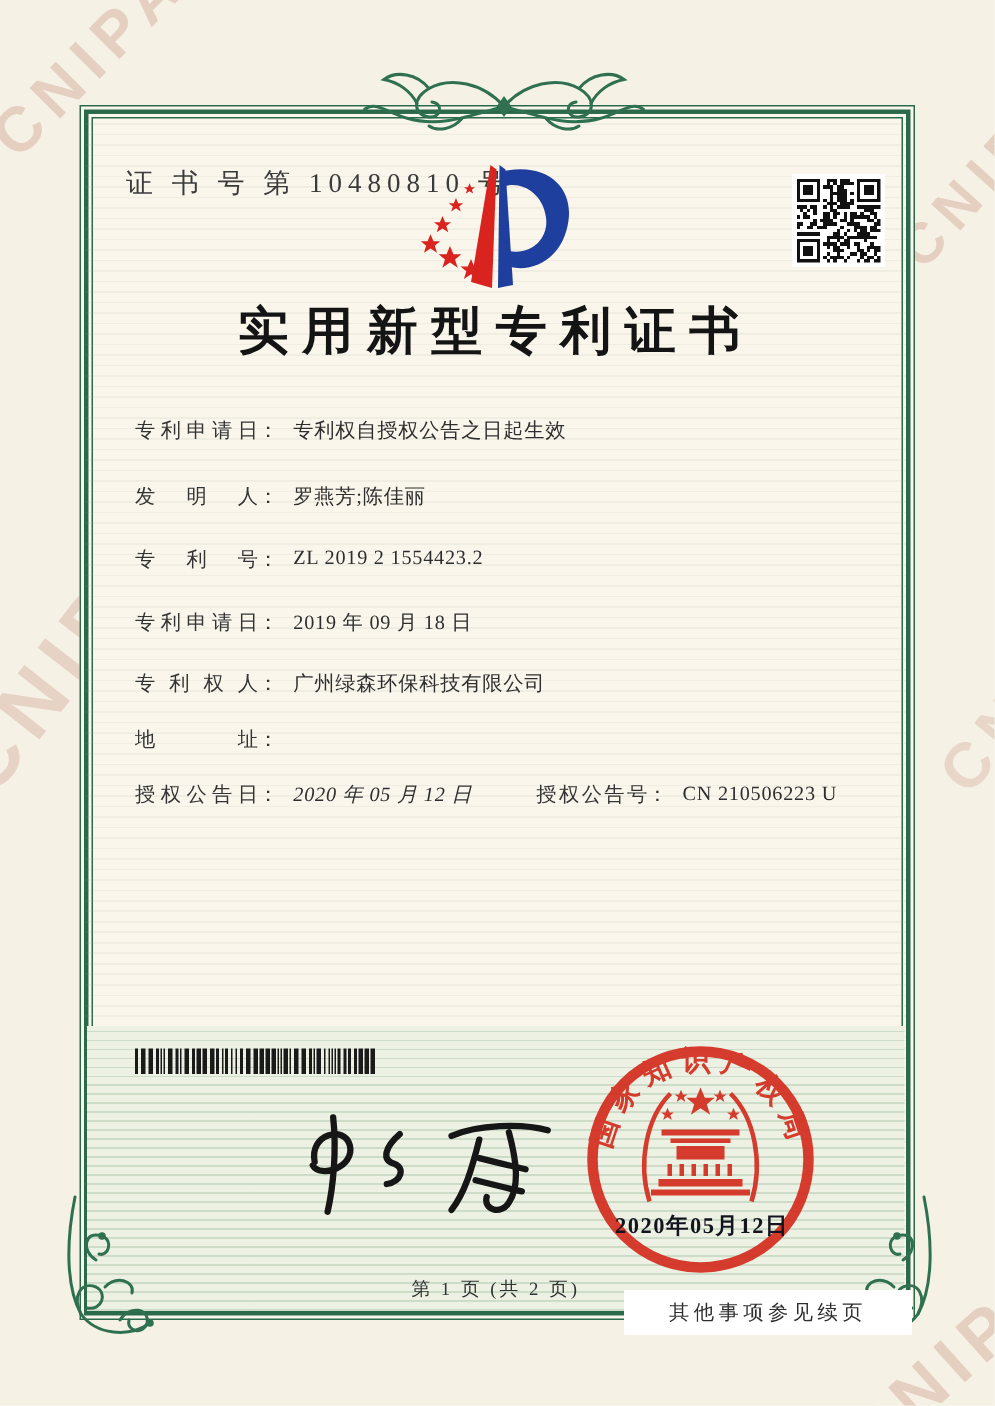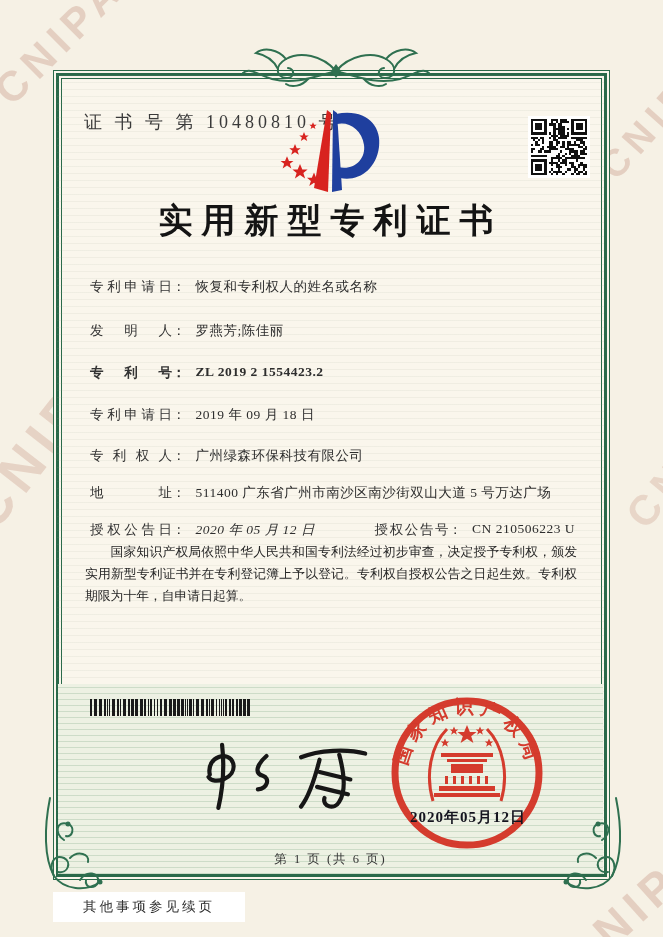--- a/index.html
+++ b/index.html
@@ -94,21 +94,21 @@
     position:absolute;left:392px;top:808px;width:152px;text-align:center;
     font-size:15px;font-weight:600;letter-spacing:1px;color:#14141f;
   }
 
   
   .pagination{
     position:absolute;left:53px;top:851px;width:555px;text-align:center;
     font-size:12.5px;letter-spacing:2px;color:#333;
   }
   .cont-note{
-    position:absolute;left:53px;top:892px;width:555px;text-align:left;
+    position:absolute;left:53px;top:860px;width:555px;text-align:right;
   }
   .cont-note span{
     display:inline-block;background:#ffffff;padding:6px 30px;
     font-size:13.5px;letter-spacing:3px;color:#2e2e2e;
   }
 
   .ornament{position:absolute;pointer-events:none;}
 </style>
 </head>
 <body>
@@ -510,58 +510,57 @@
         <rect x="23" y="24" width="1" height="1" fill="#111"></rect>
         <rect x="24" y="24" width="1" height="1" fill="#111"></rect>
       </svg>
   </div>
 
   <div class="title">实用新型专利证书</div>
 
   <div class="row" style="top:278px;">
     <span class="flabel">专利申请日</span>
       <span class="fcolon">：</span>
-      <span class="fvalue">恢复和专利权人的姓名或名称</span>
+      <span class="fvalue">专利权自授权公告之日起生效</span>
   </div>
   <div class="row" style="top:322px;">
     <span class="flabel">发明人</span>
       <span class="fcolon">：</span>
       <span class="fvalue">罗燕芳;陈佳丽</span>
   </div>
-  <div class="row" style="top:364px;font-weight:bold;">
+  <div class="row" style="top:364px;">
     <span class="flabel">专利号</span>
       <span class="fcolon">：</span>
       <span class="fvalue">ZL 2019 2 1554423.2</span>
   </div>
   <div class="row" style="top:406px;align-items:flex-end;">
     <span class="flabel">专利申请日</span>
       <span class="fcolon">：</span>
       <span class="fvalue">2019 年 09 月 18 日</span>
   </div>
   <div class="row" style="top:447px;align-items:center;">
     <span class="flabel">专利权人</span>
       <span class="fcolon">：</span>
       <span class="fvalue">广州绿森环保科技有限公司</span>
   </div>
   <div class="row" style="top:484px;">
     <span class="flabel">地址</span>
       <span class="fcolon">：</span>
-      <span class="fvalue"><span>511400 广东省广州市南沙区南沙街双山大道 5 号万达广场</span></span>
+      <span class="fvalue"></span>
   </div>
   <div class="row" style="top:521px;">
     <span class="flabel">授权公告日</span>
       <span class="fcolon">：</span>
       <span class="fvalue" style="width:150px;flex:none;font-style:italic;">2020 年 05 月 12 日</span>
-    <span class="flabel2" style="margin-left:29px;">授权公告号</span>
+    <span class="flabel2" style="margin-left:12px;">授权公告号</span>
       <span class="fcolon">：</span>
       <span class="fvalue">CN 210506223 U</span>
   </div>
 
   <div class="body-text">
-    <p>国家知识产权局依照中华人民共和国专利法经过初步审查，决定授予专利权，颁发实用新型专利证书并在专利登记簿上予以登记。专利权自授权公告之日起生效。专利权期限为十年，自申请日起算。</p>
   </div>
 
   <div class="barcode" id="barcode">
       <i style="width: 2px;"></i>
       <s style="width: 2px;"></s>
       <i style="width: 3px;"></i>
       <s style="width: 2px;"></s>
       <i style="width: 3px;"></i>
       <s style="width: 2px;"></s>
       <i style="width: 2px;"></i>
@@ -689,18 +688,18 @@
       <rect x="90" y="83" width="3" height="8"></rect>
       <rect x="98" y="83" width="3" height="8"></rect>
       <rect x="52" y="93" width="56" height="5"></rect>
       <rect x="47" y="100" width="66" height="4"></rect>
       <path d="M46,108 C38,82 44,52 60,36" fill="none" stroke="#d32d1f" stroke-width="3"></path>
       <path d="M114,108 C122,82 116,52 100,36" fill="none" stroke="#d32d1f" stroke-width="3"></path>
     </g>
   </svg>
   <div class="seal-date">2020年05月12日</div>
 
-  <div class="pagination">第 1 页 (共 6 页)</div>
+  <div class="pagination">第 1 页 (共 2 页)</div>
   <div class="cont-note">
     <span>其他事项参见续页</span>
   </div>
 
 </div>
 
 </body></html>

